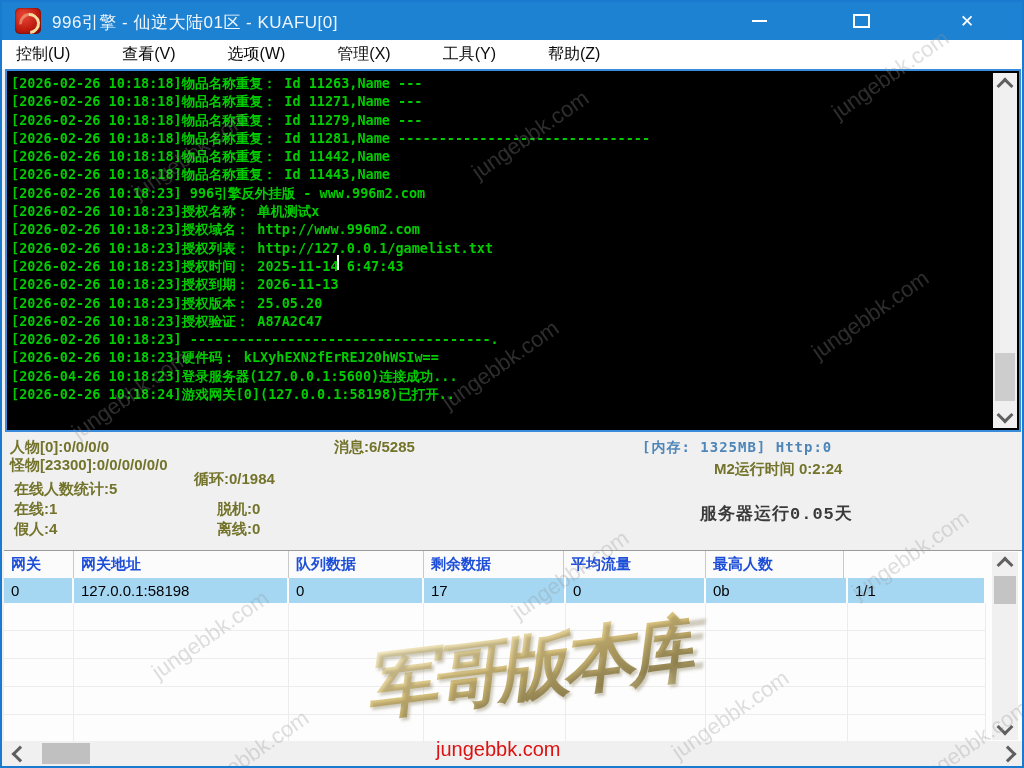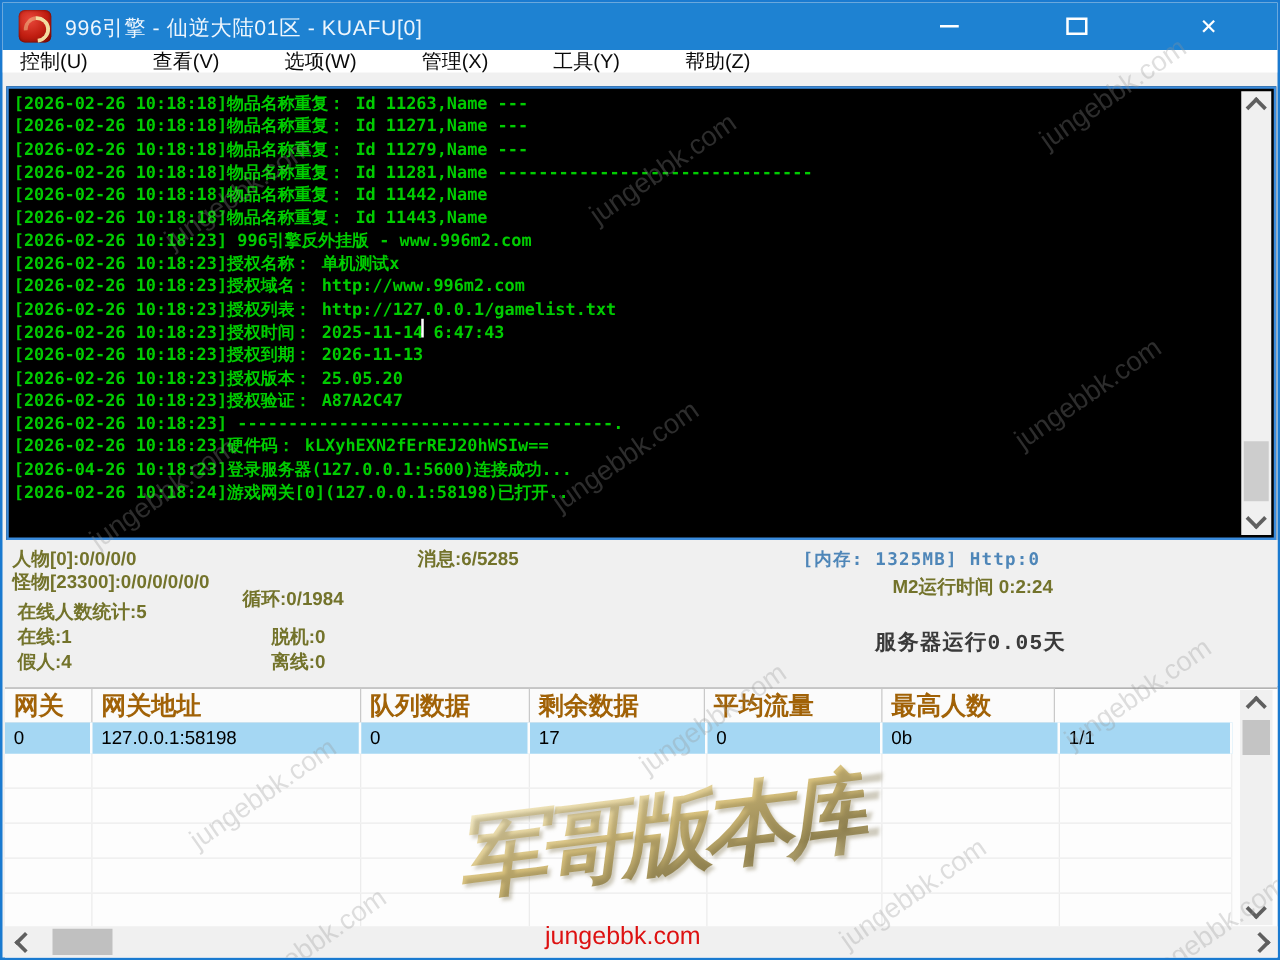--- a/index.html
+++ b/index.html
@@ -16,21 +16,21 @@
             border:3px solid #f3ddA0;border-bottom-color:transparent;border-left-color:rgba(243,221,160,.45);
             transform:rotate(40deg);}
   .title-text{position:absolute;left:50px;top:9px;color:#eef6fd;font-size:17px;letter-spacing:.5px;}
   .winbtn{position:absolute;top:0;width:62px;height:38px;display:flex;align-items:center;justify-content:center;}
   .btn-min{left:726px;} .btn-max{left:828px;} .btn-close{left:934px;}
   .glyph-min{width:15px;border-top:2px solid #fff;}
   .glyph-max{width:13px;height:10px;border:2px solid #fff;background:transparent;}
   .glyph-close{color:#fff;font-size:17px;line-height:17px;}
 
   
-  .menubar{position:absolute;left:0;top:38px;width:100%;height:18px;background:#ffffff;
+  .menubar{position:absolute;left:0;top:38px;width:100%;height:29px;background:#ffffff;
            display:flex;align-items:center;padding-left:14px;box-sizing:border-box;gap:52px;}
   .menu-item{font-size:16px;color:#0a0a0a;white-space:nowrap;}
 
   
   .console{position:absolute;left:3px;top:67px;width:1016px;height:363px;background:#000;
            border:2px solid #3a8bdc;box-sizing:border-box;}
   .console-lines{position:absolute;left:4px;top:3px;right:28px;bottom:0;overflow:hidden;}
   .console-line{font-family:"DejaVu Sans Mono","Liberation Mono",monospace;
                 font-weight:bold;font-size:13.5px;line-height:18.3px;color:#00cc00;white-space:pre;}
   .caret{position:absolute;left:330px;top:184px;width:2px;height:15px;background:#fff;}
@@ -53,21 +53,21 @@
   
   .status{position:absolute;left:2px;top:430px;width:1020px;height:117px;background:#f0f0f0;}
   .st{position:absolute;font-weight:bold;font-size:15px;color:#73732b;white-space:nowrap;}
   .st-mem{font-family:"DejaVu Sans Mono","Liberation Mono",monospace;color:#4e86b8;letter-spacing:1px;font-size:14px;}
   .st-uptime{color:#3a3a3a;font-size:17px;letter-spacing:1px;}
 
   
   .table-panel{position:absolute;left:2px;top:548px;width:1020px;height:216px;background:#fdfdfd;
                border-top:1px solid #9a9a9a;}
   .thead{position:absolute;left:0;top:0;height:27px;display:flex;background:#fbfbfb;border-bottom:1px solid #e0e0e0;}
-  .th{font-weight:bold;font-size:20px;color:#a16207;display:flex;align-items:center;padding-left:7px;
+  .th{font-weight:bold;font-size:15px;color:#1d4ed8;display:flex;align-items:center;padding-left:7px;
       border-right:1px solid #c9c9c9;box-sizing:border-box;}
   .trow{position:absolute;left:0;top:27px;height:25px;display:flex;background:#a5d7f3;}
   .td{font-size:15px;color:#000;display:flex;align-items:center;padding-left:7px;
       border-right:2px solid #fdfdfd;box-sizing:border-box;}
   .gridlines{position:absolute;left:0;top:52px;width:982px;bottom:26px;overflow:hidden;}
   .grid-row{height:27px;border-bottom:1px solid #ececec;display:flex;}
   .grid-cell{border-right:1px solid #ececec;box-sizing:border-box;height:100%;}
 
   .table-sb{right:6px;top:1px;width:26px;height:188px;}
   .table-sb .up{position:absolute;top:0;left:0;width:26px;height:22px;}

